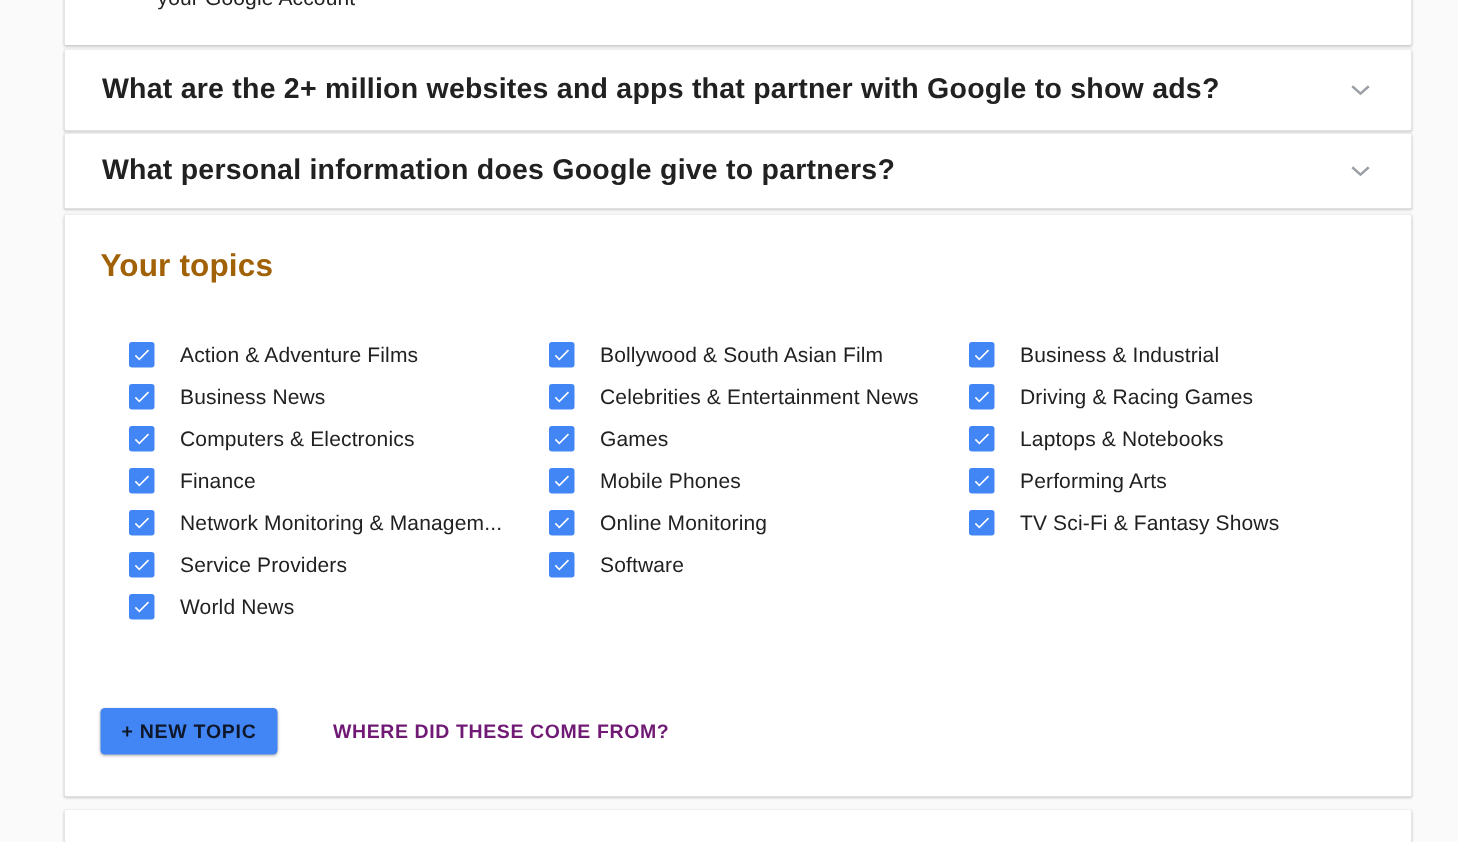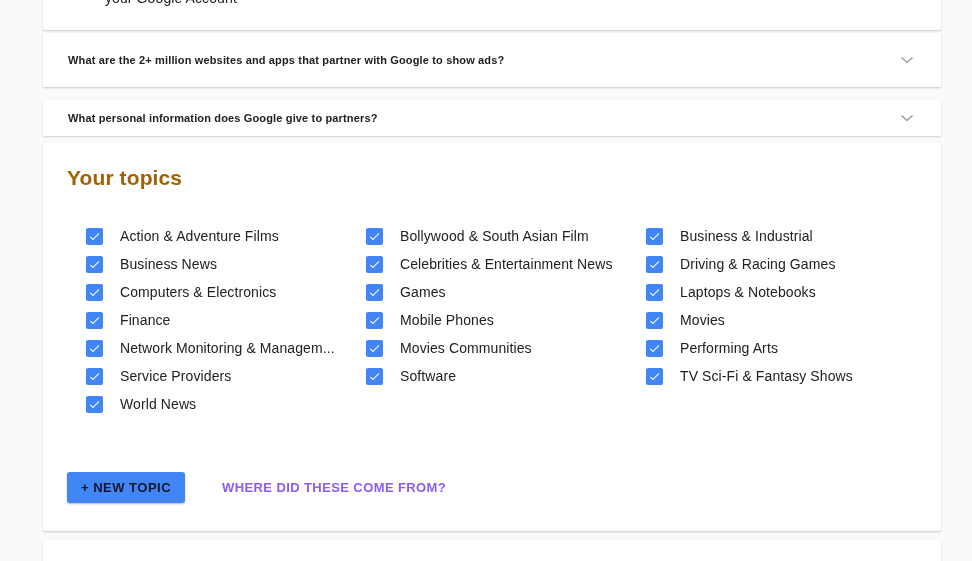--- a/index.html
+++ b/index.html
@@ -15,27 +15,27 @@
     box-shadow:0 1px 2px rgba(0,0,0,0.18), 0 0 1px rgba(0,0,0,0.10);
   }
   
   .card-top { top:-24px; height:54px; }
   .partial-text {
     position:absolute; left:62px; top:12px;
     font-size:14px; line-height:20px; color:#212121; letter-spacing:0.1px;
   }
   
   .faq1 { top:33px; height:54px; }
-  .faq2 { top:100px; height:36px; }
+  .faq2 { top:89px; height:50px; }
   .faq {
     display:flex; align-items:center; justify-content:space-between;
     padding:0 26px 0 25px; cursor:pointer;
   }
   .faq-q {
-    font-size:11px; font-weight:600; color:#212121; letter-spacing:0.15px;
+    font-size:19px; font-weight:600; color:#212121; letter-spacing:0.15px;
     white-space:nowrap;
   }
   .chev { width:16px; height:16px; flex:none; display:flex; align-items:center; justify-content:center; }
   
   .topics-card { top:143px; height:388px; }
   .topics-title {
     position:absolute; left:24px; top:23px;
     font-size:21px; font-weight:700; color:#a16207; letter-spacing:0.1px;
   }
   .cols { position:absolute; left:43px; top:79px; display:flex; }
@@ -53,21 +53,21 @@
   .new-topic-btn {
     position:absolute; left:24px; top:329px; width:118px; height:31px;
     background:#4285f4; color:#0f172a; border:none; border-radius:3px;
     font-family:inherit; font-size:13px; font-weight:700; letter-spacing:0.5px;
     display:flex; align-items:center; justify-content:center;
     box-shadow:0 1px 2px rgba(0,0,0,0.28); cursor:pointer;
   }
   .origin-link {
     position:absolute; left:179px; top:329px; height:31px;
     display:flex; align-items:center;
-    color:#8b5cf6; font-size:13px; font-weight:700; letter-spacing:0.4px;
+    color:#701a75; font-size:13px; font-weight:700; letter-spacing:0.4px;
     cursor:pointer; text-decoration:none; white-space:nowrap;
   }
   
   .card-bottom { top:540px; height:40px; }
 </style>
 </head>
 <body>
 
 <div class="stage">
 
@@ -189,21 +189,21 @@
               </svg>
             </span>
           <span class="topic-label">Mobile Phones</span>
         </div>
         <div class="topic-row">
           <span class="cb" role="checkbox" aria-checked="true">
               <svg viewBox="0 0 24 24">
                 <path d="M9 16.17 4.83 12l-1.42 1.41L9 19 21 7l-1.41-1.41z" fill="#fff"></path>
               </svg>
             </span>
-          <span class="topic-label">Movies Communities</span>
+          <span class="topic-label">Online Monitoring</span>
         </div>
         <div class="topic-row">
           <span class="cb" role="checkbox" aria-checked="true">
               <svg viewBox="0 0 24 24">
                 <path d="M9 16.17 4.83 12l-1.42 1.41L9 19 21 7l-1.41-1.41z" fill="#fff"></path>
               </svg>
             </span>
           <span class="topic-label">Software</span>
         </div>
       </div>
@@ -225,28 +225,20 @@
             </span>
           <span class="topic-label">Driving &amp; Racing Games</span>
         </div>
         <div class="topic-row">
           <span class="cb" role="checkbox" aria-checked="true">
               <svg viewBox="0 0 24 24">
                 <path d="M9 16.17 4.83 12l-1.42 1.41L9 19 21 7l-1.41-1.41z" fill="#fff"></path>
               </svg>
             </span>
           <span class="topic-label">Laptops &amp; Notebooks</span>
-        </div>
-        <div class="topic-row">
-          <span class="cb" role="checkbox" aria-checked="true">
-              <svg viewBox="0 0 24 24">
-                <path d="M9 16.17 4.83 12l-1.42 1.41L9 19 21 7l-1.41-1.41z" fill="#fff"></path>
-              </svg>
-            </span>
-          <span class="topic-label">Movies</span>
         </div>
         <div class="topic-row">
           <span class="cb" role="checkbox" aria-checked="true">
               <svg viewBox="0 0 24 24">
                 <path d="M9 16.17 4.83 12l-1.42 1.41L9 19 21 7l-1.41-1.41z" fill="#fff"></path>
               </svg>
             </span>
           <span class="topic-label">Performing Arts</span>
         </div>
         <div class="topic-row">

